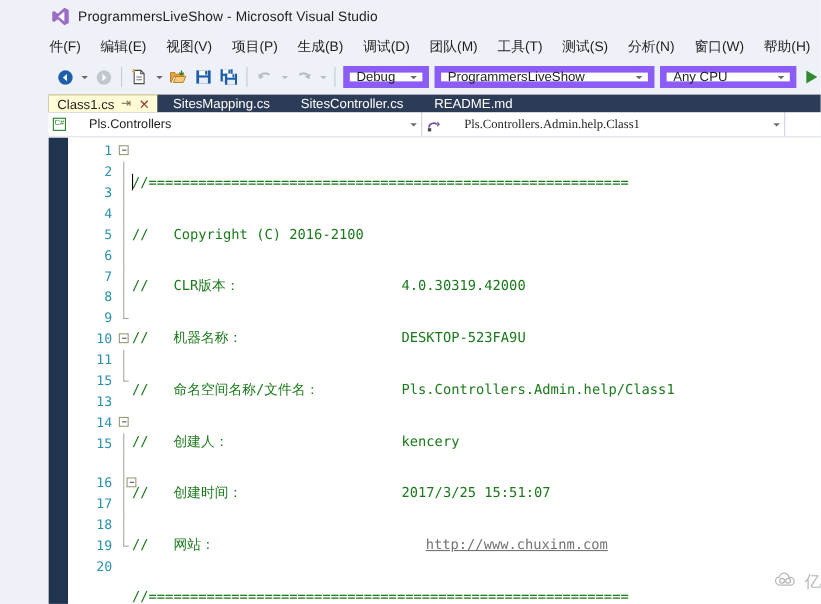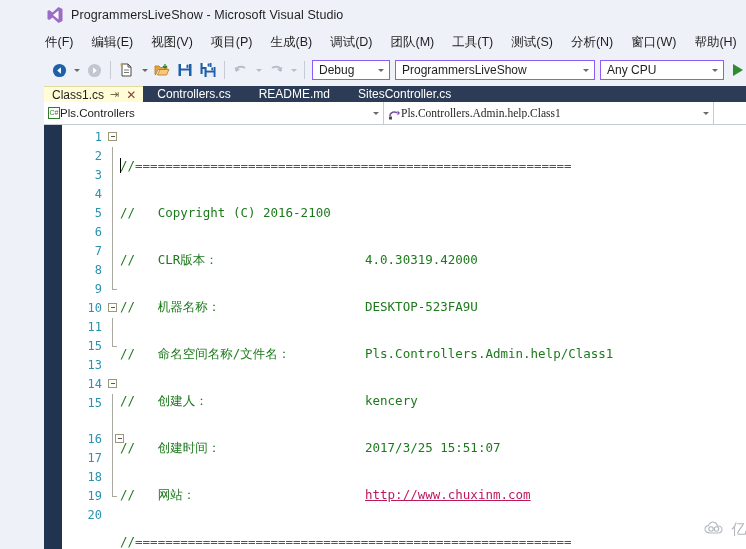--- a/index.html
+++ b/index.html
@@ -101,21 +101,21 @@
   .tb-sep {
     width: 1px;
     height: 18px;
     background: #c6cbd6;
     margin: 0 4px;
     flex: 0 0 auto;
   }
   .tb-combo {
     height: 20px;
     background: #ffffff;
-    border: 1px solid #8b5cf6;
+    border: 6px solid #8b5cf6;
     display: flex;
     align-items: center;
     font-size: 12px;
     color: #1e1e1e;
     padding-left: 6px;
     margin: 0 2px;
     box-sizing: border-box;
     flex: 0 0 auto;
   }
   .tb-combo .lbl { flex: 1 1 auto; white-space: nowrap; overflow: hidden; }
@@ -186,21 +186,21 @@
   }
   .nav-combo {
     background: #ffffff;
     border-right: 1px solid #c6cbd6;
     display: flex;
     align-items: center;
     font-size: 11.5px;
     color: #1e1e1e;
     padding-left: 4px;
     box-sizing: border-box;
-    gap: 0;
+    gap: 21px;
   }
   .nav-combo .txt { flex: 1 1 auto; white-space: nowrap; overflow: hidden; }
   .nav-combo .arrow { width: 14px; display:flex; align-items:center; justify-content:center; }
   .nav-type { width: 340px; }
   .nav-member { width: 330px; font-family: Liberation Serif, serif; }
   .nav-rest { flex: 1 1 auto; background:#ffffff; }
   .icon-cs {
     width: 12px; height: 12px;
     border: 1px solid #2d7d2d;
     background: #ffffff;
@@ -307,21 +307,21 @@
   }
   .cline {
     height: 19px;
     line-height: 19px;
     white-space: pre;
     font-family: "DejaVu Sans Mono", monospace;
     font-size: 12.5px;
     position: relative;
   }
   .cm { color: #1c7a1c; }
-  .lnk { color: #be185d; text-decoration: underline; }
+  .lnk { color: #737373; text-decoration: underline; margin-left: 22px; }
   .caret-bar {
     position: absolute;
     left: 0px; top: 2px;
     width: 1px; height: 15px;
     background: #000;
   }
 
   
   .watermark {
     position: absolute;
@@ -472,27 +472,27 @@
     </div>
   </div>
 
   <div class="tabstrip">
     <div class="tab active">
       <span>Class1.cs</span>
       <span class="tab-pin">⇥</span>
       <span class="tab-close">✕</span>
     </div>
     <div class="tab">
-      <span>Controllers.cs</span>
+      <span>SitesMapping.cs</span>
+    </div>
+    <div class="tab">
+      <span>SitesController.cs</span>
     </div>
     <div class="tab">
       <span>README.md</span>
-    </div>
-    <div class="tab">
-      <span>SitesController.cs</span>
     </div>
   </div>
 
   <div class="navbar">
     <div class="nav-combo nav-type">
       <span class="icon-cs">C#</span>
       <span class="txt">Pls.Controllers</span>
       <span class="arrow">
           <i class="caret-g"></i>
         </span>

